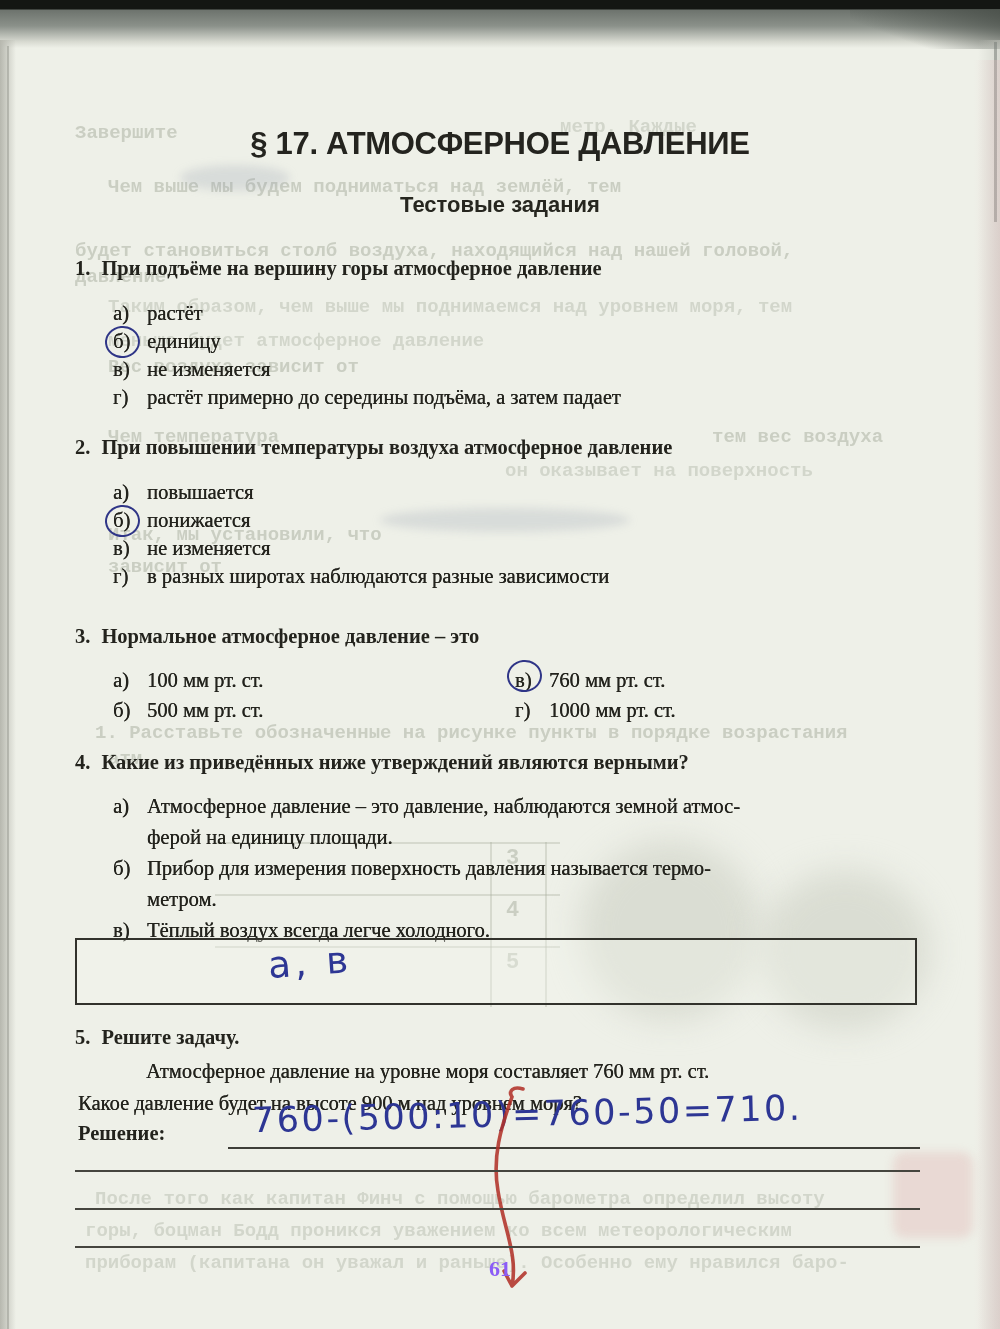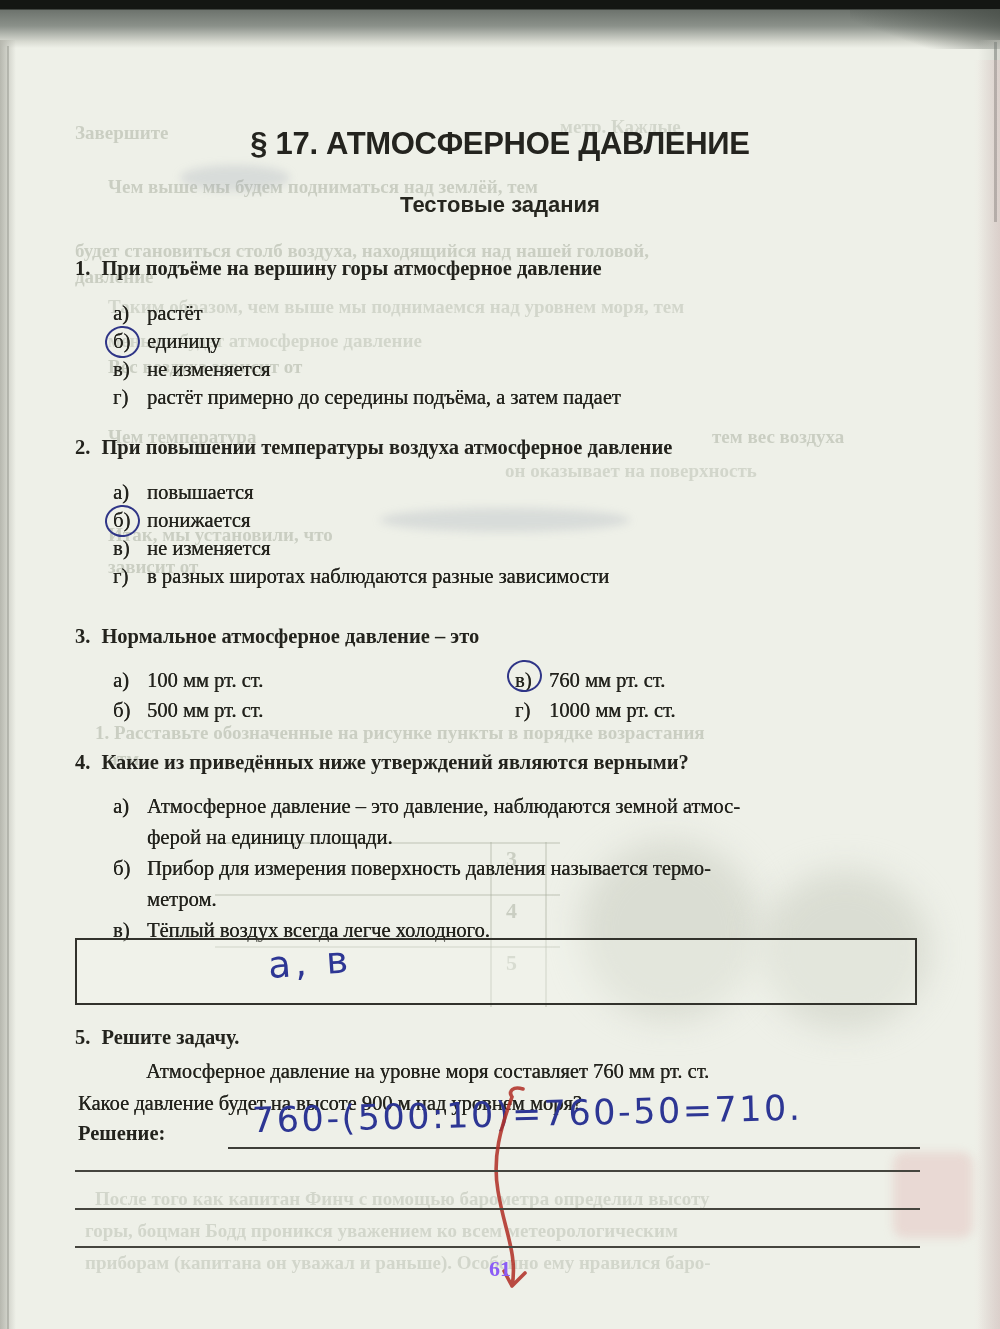--- a/index.html
+++ b/index.html
@@ -45,21 +45,21 @@
   .hand-ab{position:absolute;left:268px;top:941px;font-size:37px;transform:rotate(-4deg);letter-spacing:4px;}
   .p5{position:absolute;left:78px;width:845px;font-size:20.5px;color:#23231d;text-shadow:.3px 0 0 currentColor;margin-top:8px;}
   .sol-label{position:absolute;left:78px;top:1122px;font-size:20.5px;font-weight:bold;color:#23231d;}
   .sol-line{position:absolute;left:228px;top:1100px;width:692px;height:47px;border-bottom:2px solid #3e3e38;}
   .hand-sol{position:absolute;left:252px;top:1094px;font-size:35px;letter-spacing:2.5px;
     transform:rotate(-1.3deg);white-space:nowrap;}
   .rule{position:absolute;left:75px;width:845px;border-top:2px solid #45453e;}
   .pagenum{position:absolute;left:0;top:1256px;width:1000px;text-align:center;
     font-size:22px;font-weight:bold;color:#8b5cf6;}
   
-  .ghost{position:absolute;font-family:Liberation Serif, serif;color:#a7ad9e;opacity:.5;
+  .ghost{position:absolute;font-family:Liberation Mono, monospace;color:#a7ad9e;opacity:.5;
     filter:blur(.7px);font-size:19px;font-weight:bold;white-space:nowrap;}
   .ghost.light{opacity:.38;}
   .gdigit{font-size:22px;}
   .smudge{position:absolute;filter:blur(4px);background:rgba(140,148,170,.22);border-radius:50%;}
   .blob{position:absolute;filter:blur(16px);background:rgba(205,208,197,.6);border-radius:50%;}
   .gline{position:absolute;background:rgba(168,174,158,.35);}
   .pink-patch{position:absolute;left:893px;top:1152px;width:80px;height:86px;
     background:rgba(222,166,166,.30);filter:blur(5px);border-radius:12px;}
   .redmark{position:absolute;left:465px;top:1083px;}
 </style>

